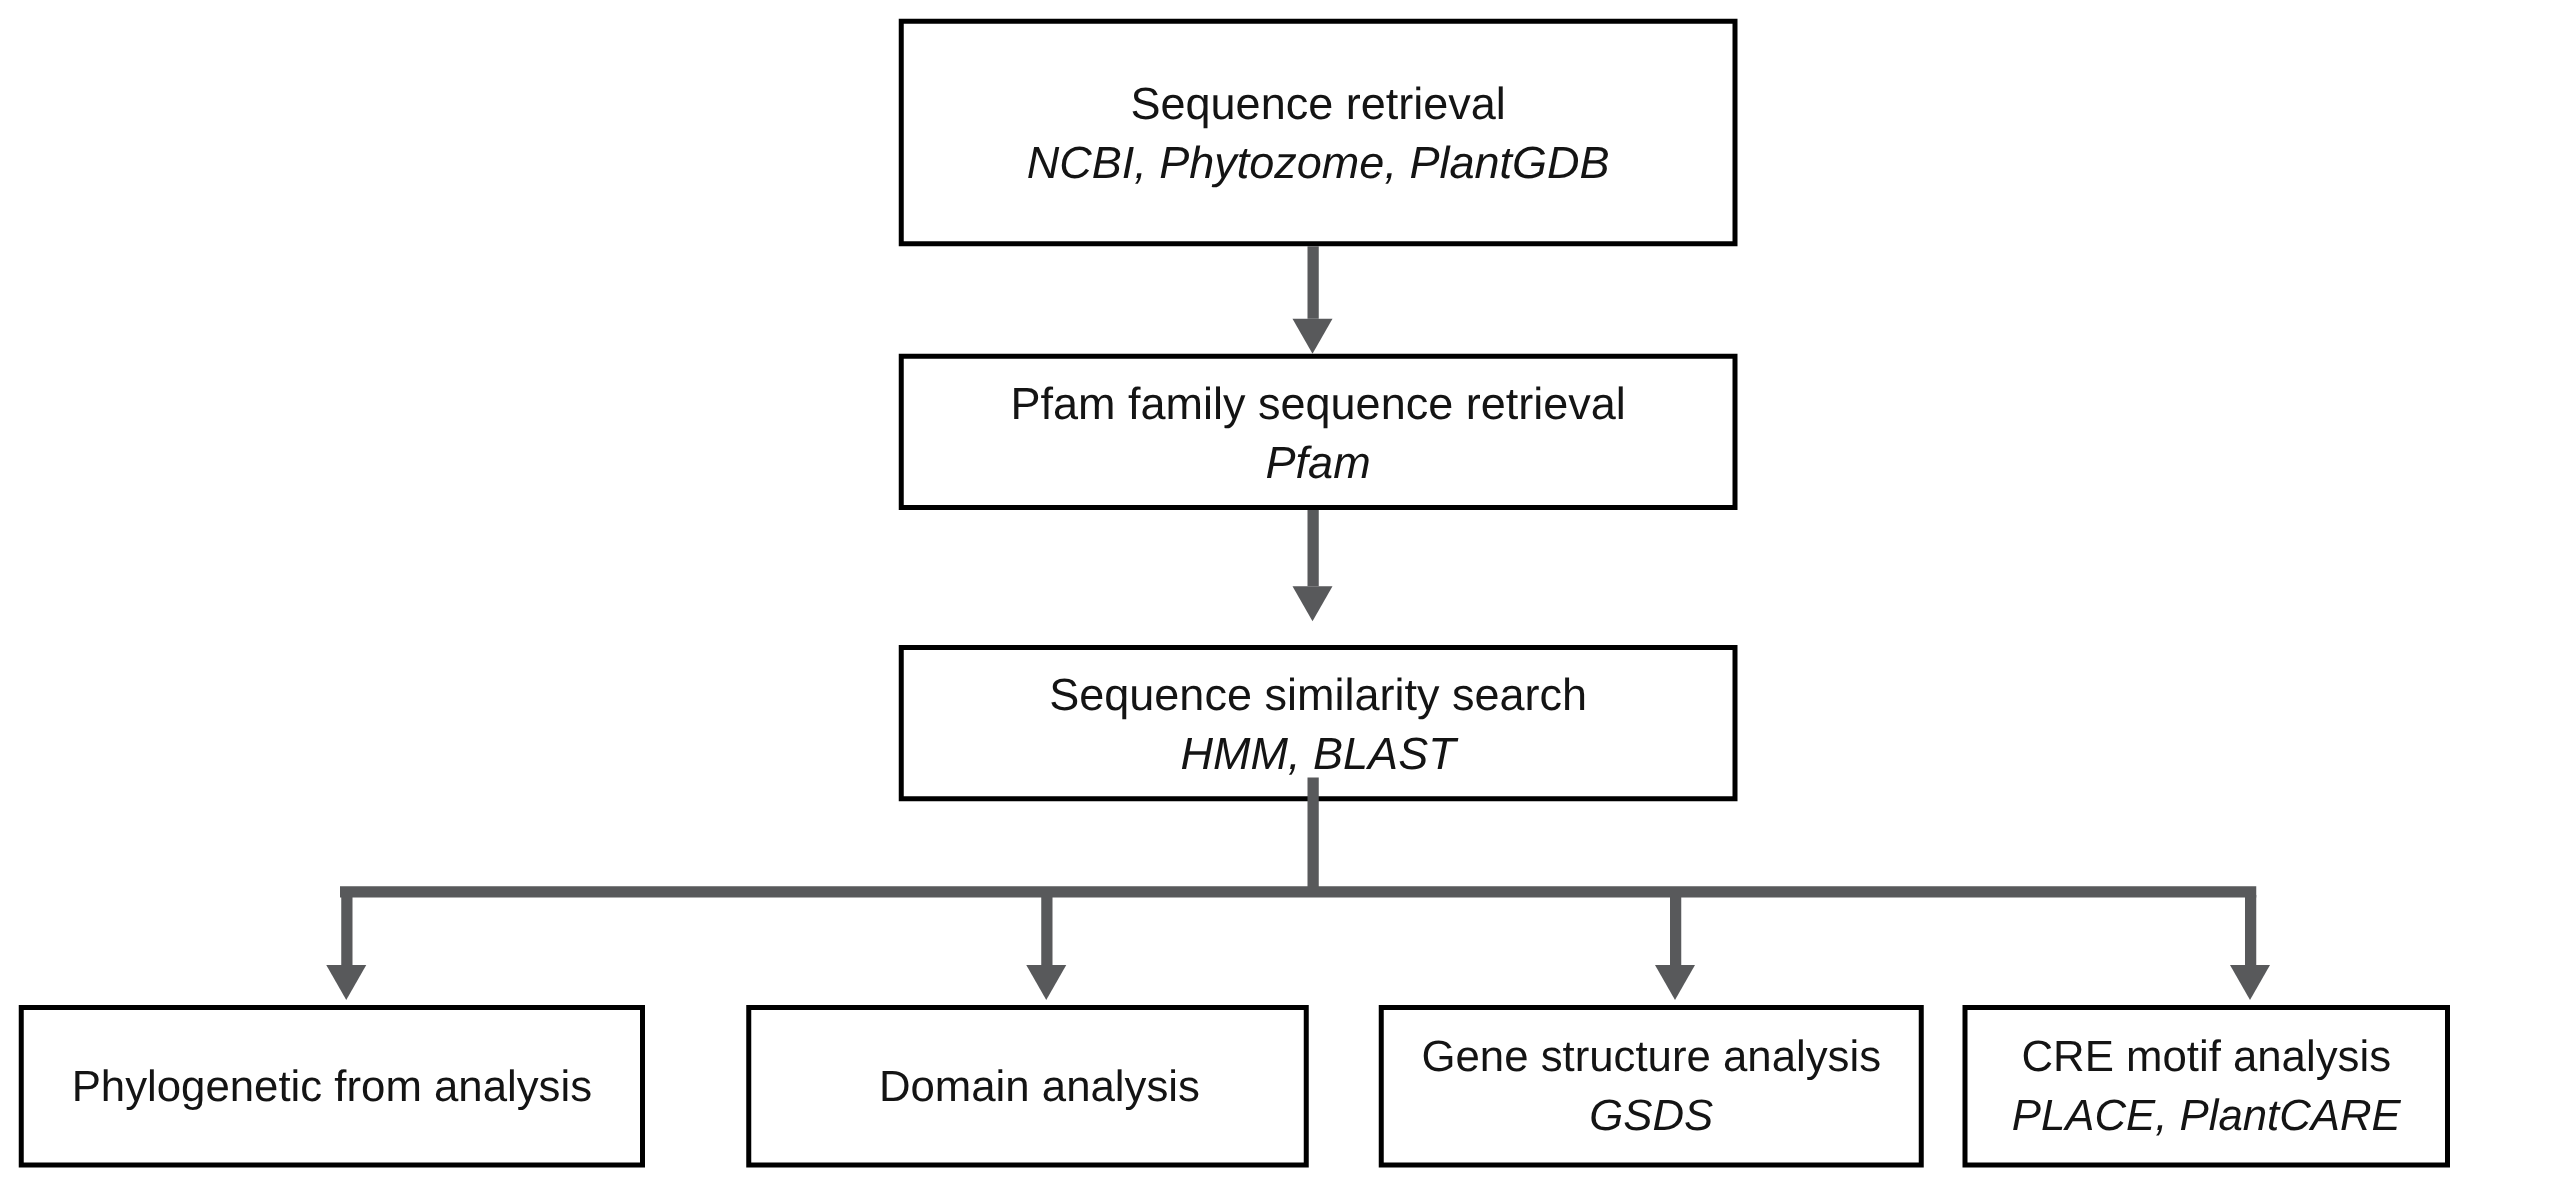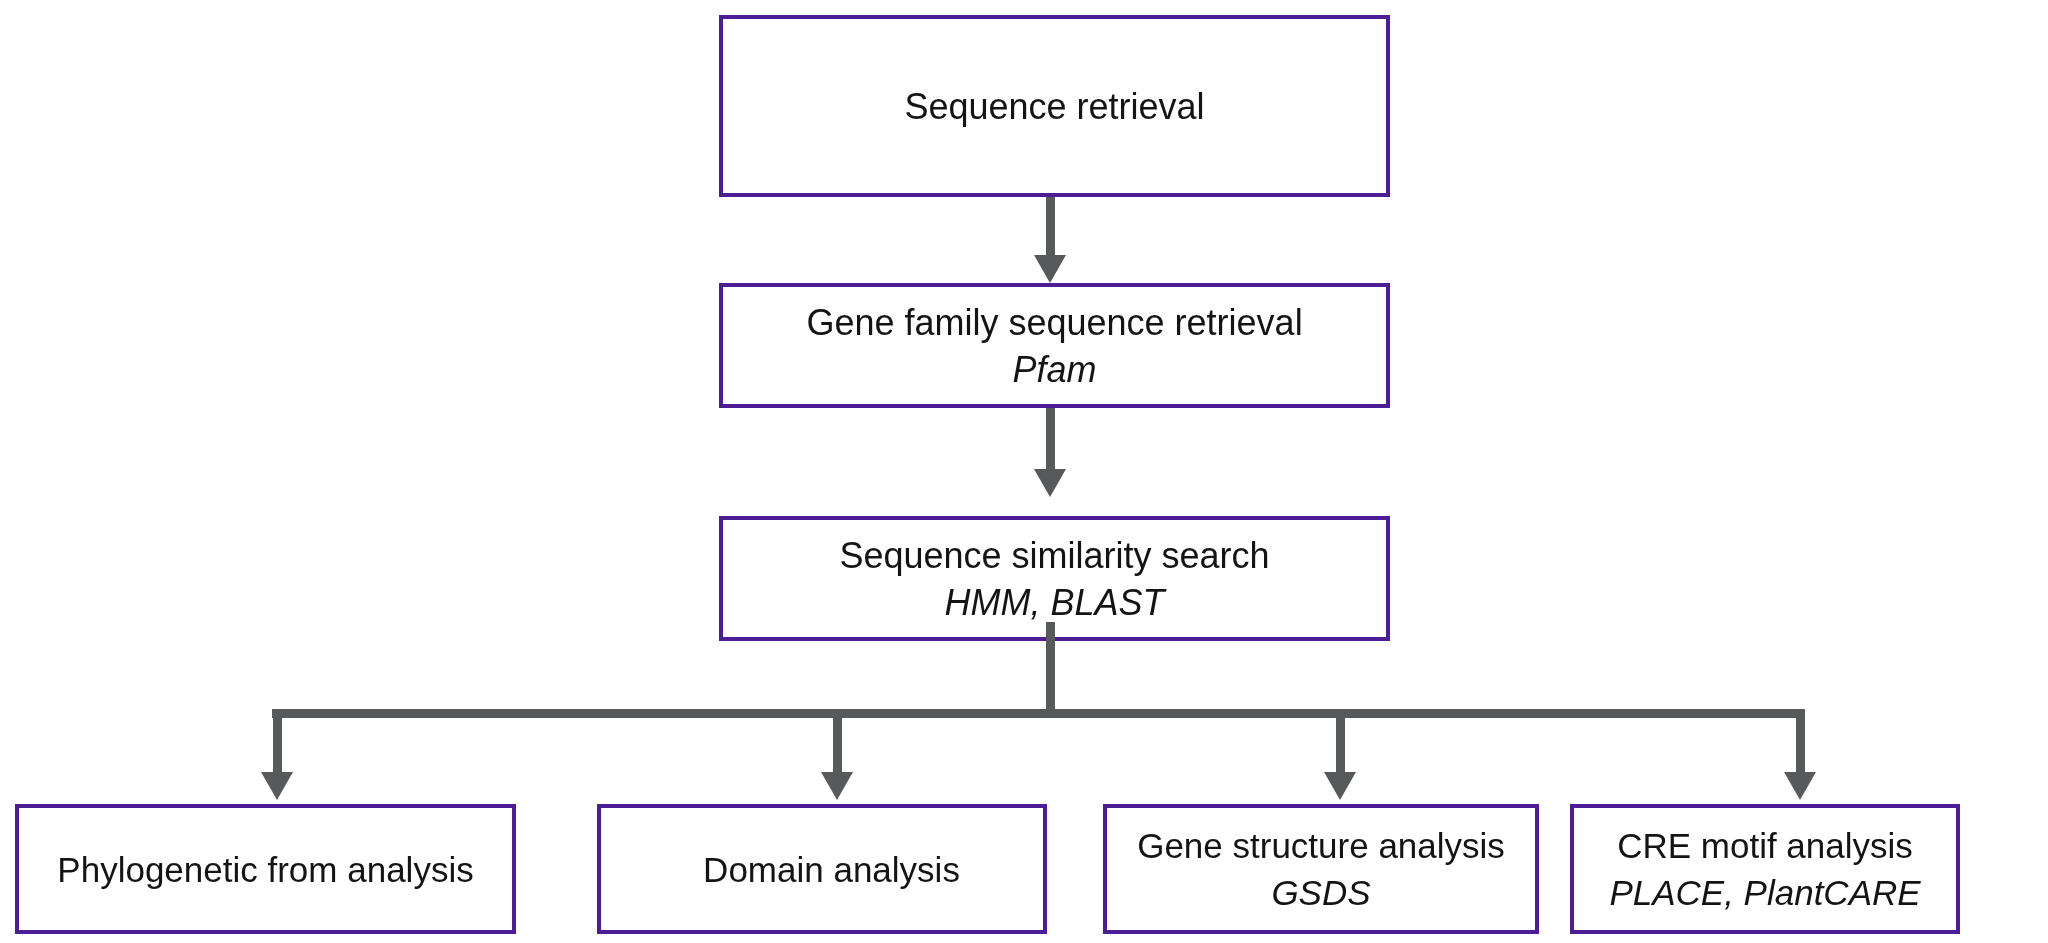--- a/index.html
+++ b/index.html
@@ -12,21 +12,21 @@
     width: 2048px;
     height: 943px;
     background: #ffffff;
     font-family: "Liberation Sans", "DejaVu Sans", sans-serif;
     color: #141414;
     overflow: hidden;
   }
   .node {
     position: absolute;
     box-sizing: border-box;
-    border: 4px solid #4c1d95;
+    border: 4px solid #000000;
     background: #ffffff;
     display: flex;
     flex-direction: column;
     align-items: center;
     justify-content: center;
     line-height: 47px;
     font-size: 36px;
     letter-spacing: 0;
   }
   .node .tools {
@@ -82,24 +82,25 @@
   .b4-shaft { left: 1796px; top: 716px; height: 56px; }
   .b4-head  { left: 1784px; top: 772px; }
 </style>
 </head>
 <body>
 
 <div class="canvas">
 
   <div class="node node-1">
     <div>Sequence retrieval</div>
+    <div class="tools">NCBI, Phytozome, PlantGDB</div>
   </div>
 
   <div class="node node-2">
-    <div>Gene family sequence retrieval</div>
+    <div>Pfam family sequence retrieval</div>
     <div class="tools">Pfam</div>
   </div>
 
   <div class="node node-3">
     <div>Sequence similarity search</div>
     <div class="tools">HMM, BLAST</div>
   </div>
 
   <div class="node node-a">
     <div>Phylogenetic from analysis</div>

